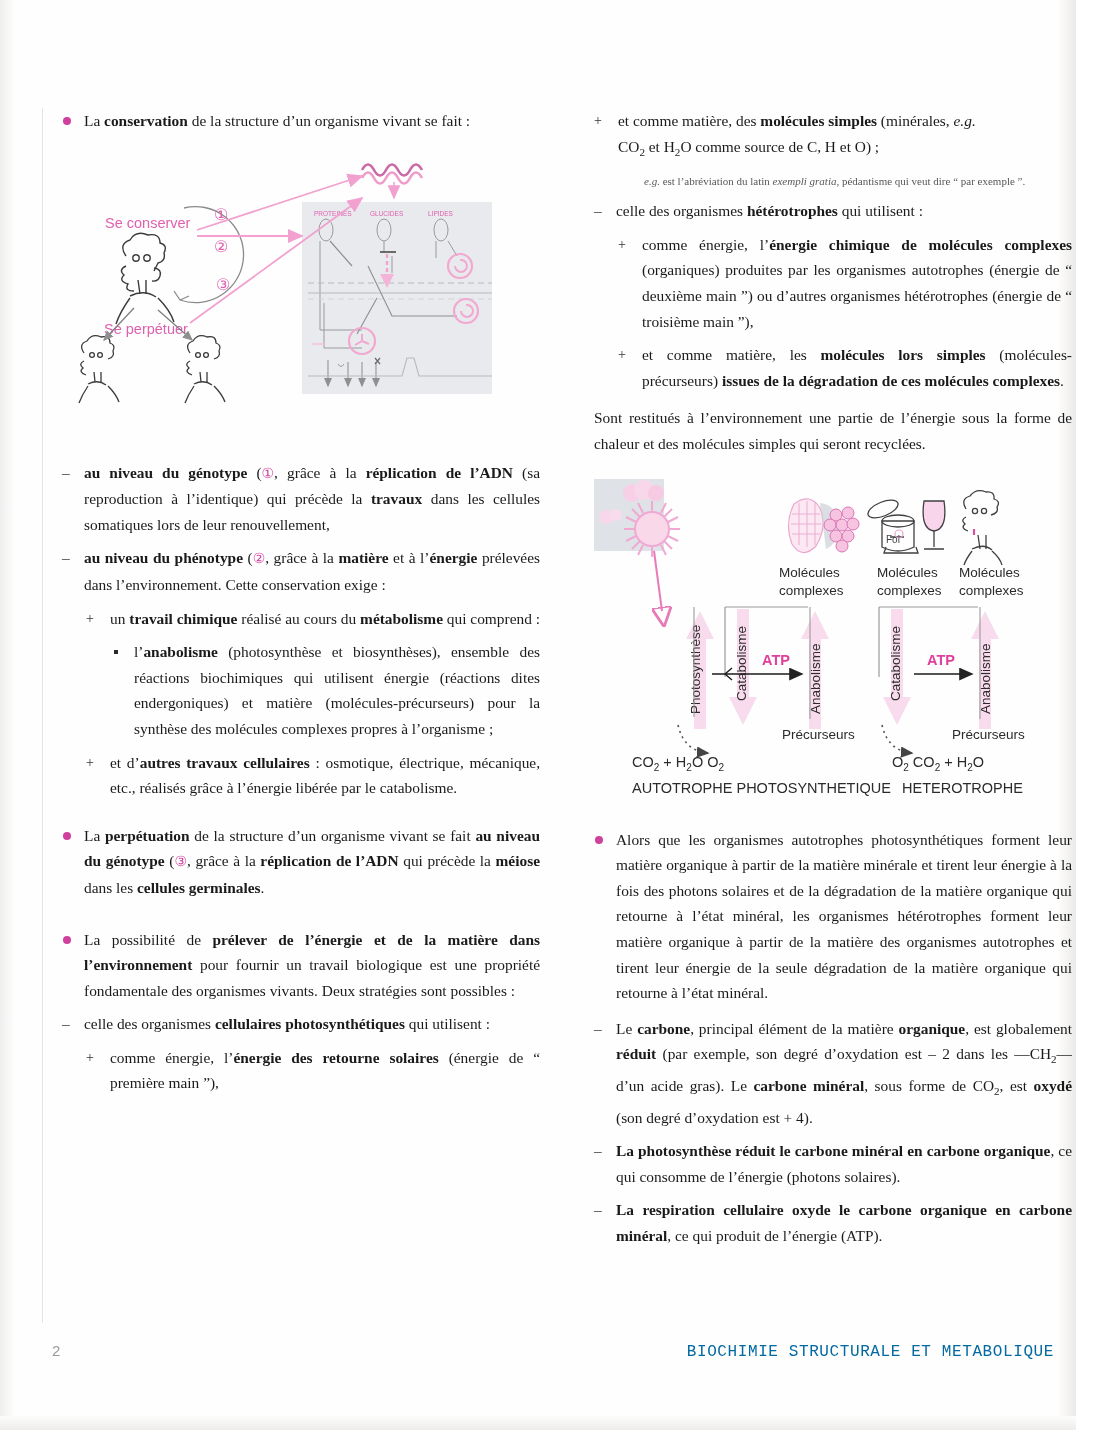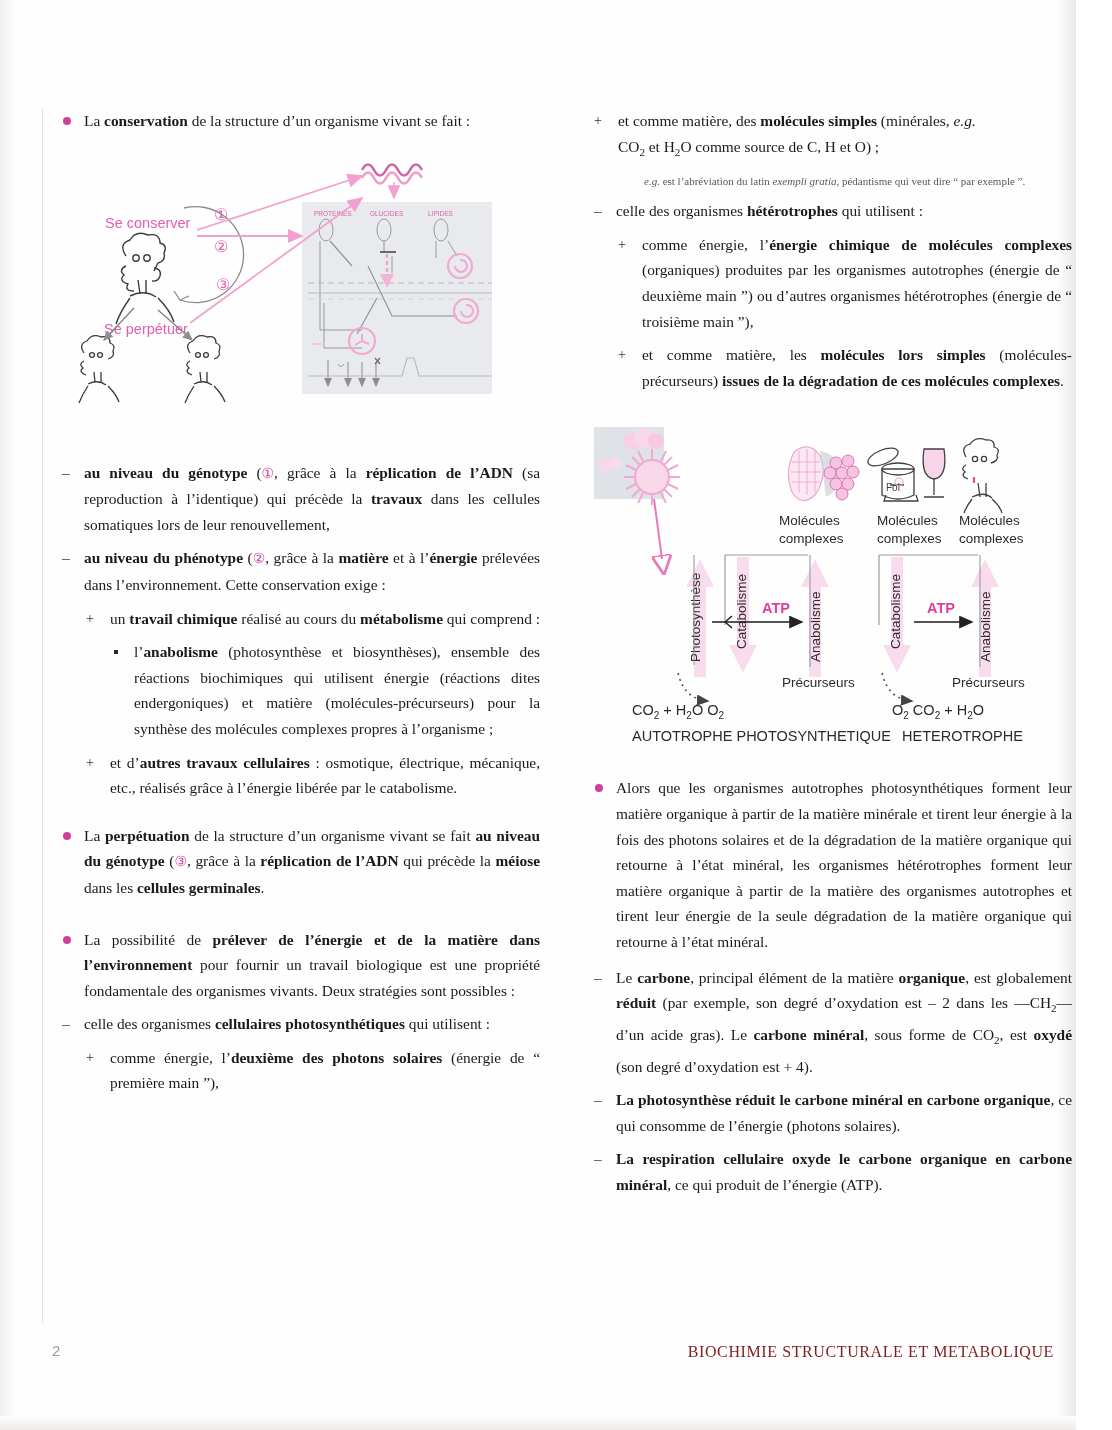--- a/index.html
+++ b/index.html
@@ -139,22 +139,22 @@
     left: 52px; top: 0px;
     font-size: 15px;
     color: #9a9a9a;
     font-family: "Liberation Sans", sans-serif;
   }
   .running-head {
     position: absolute;
     right: 58px; top: 1px;
     font-size: 16px;
     letter-spacing: 0.6px;
-    color: #7f1d1d;
-    font-family: Liberation Serif, serif;
+    color: #0369a1;
+    font-family: Liberation Mono, monospace;
   }
 
   
   
   
   .fig1 {
     position: relative;
     width: 470px;
     height: 290px;
     margin: 14px 0 10px 0;
@@ -360,21 +360,21 @@
       <span>La possibilité de </span><span class="b">prélever de l’énergie et de la matière dans l’environnement</span><span> pour fournir un travail biologique est une propriété fondamentale des organismes vivants. Deux stratégies sont possibles :</span>
     </div>
 
     <div class="para lvl1" style="margin-top:8px;">
       <span class="bullet-dash">–</span>
       <span>celle des organismes </span><span class="b">cellulaires photosynthétiques</span><span> qui utilisent :</span>
     </div>
 
     <div class="para lvl2" style="margin-top:8px;">
       <span class="bullet-plus">+</span>
-      <span>comme énergie, l’</span><span class="b">deuxième des photons solaires</span><span> (énergie de “ première main ”),</span>
+      <span>comme énergie, l’</span><span class="b">énergie des retourne solaires</span><span> (énergie de “ première main ”),</span>
     </div>
 
   </div>
 
   <div class="col col-right">
 
     <div class="para lvl2" style="margin-left:0;">
       <span class="bullet-plus">+</span>
       <span>et comme matière, des </span><span class="b">molécules simples</span><span> (minérales, </span><span class="i">e.g.</span><br>
       <span>CO<sub>2</sub> et H<sub>2</sub>O comme source de C, H et O) ;</span>
@@ -394,20 +394,21 @@
       <span>comme énergie, l’</span><span class="b">énergie chimique de molécules complexes</span><span> (organiques) produites par les organismes autotrophes (énergie de “ deuxième main ”) ou d’autres organismes hétérotrophes (énergie de “ troisième main ”),</span>
     </div>
 
     <div class="para lvl2" style="margin-top:8px;">
       <span class="bullet-plus">+</span>
       <span>et comme matière, les </span><span class="b">molécules lors simples</span><span> (molécules-précurseurs) </span><span class="b">issues de la dégradation de ces molécules complexes</span><span>.</span>
     </div>
 
     <div class="gap-s"></div>
 
+    <div class="para">Sont restitués à l’environnement une partie de l’énergie sous la forme de chaleur et des molécules simples qui seront recyclées.</div>
 
     <div class="fig2">
       <svg width="470" height="330" viewBox="0 0 470 330" xmlns="http://www.w3.org/2000/svg">
         <defs>
           <marker id="blackArrow2" markerWidth="9" markerHeight="9" refX="8" refY="4" orient="auto">
             <path d="M0,0 L9,4 L0,8 z" fill="#222"></path>
           </marker>
           <marker id="pinkArrow2" markerWidth="10" markerHeight="10" refX="2" refY="5" orient="auto">
             <path d="M0,0 L10,5 L0,10 z" fill="none" stroke="#e87ab8" stroke-width="1.4"></path>
           </marker>

